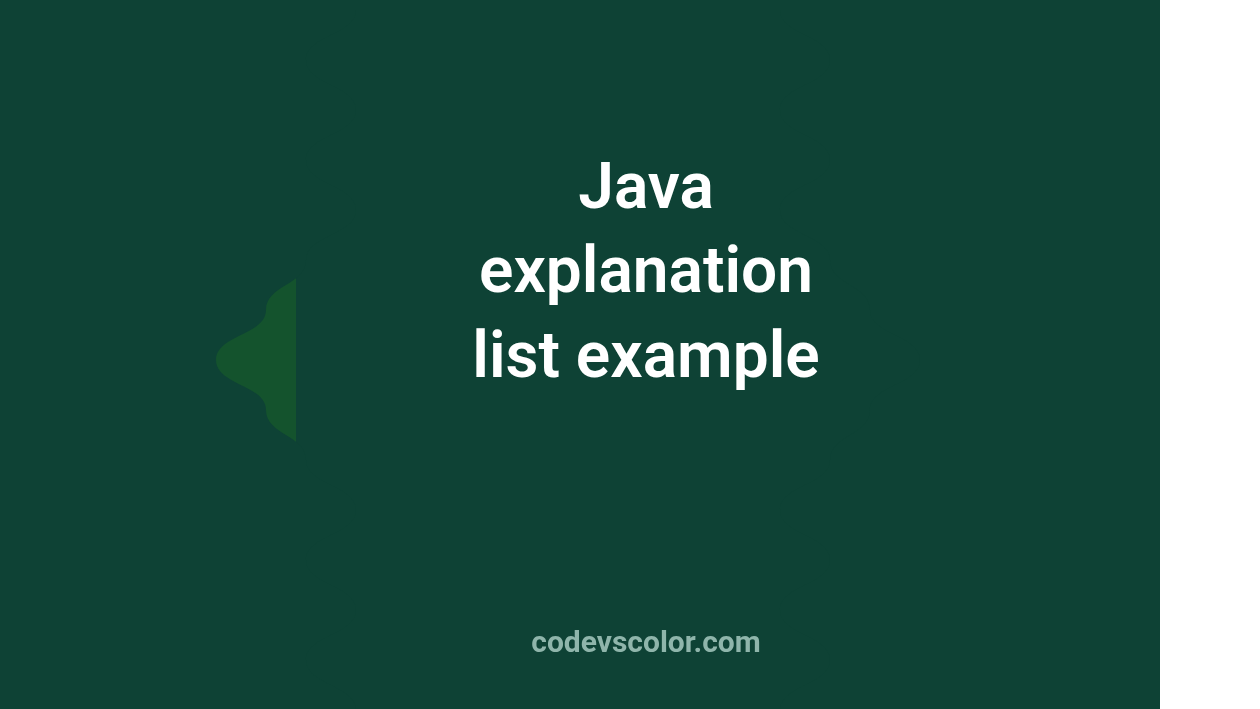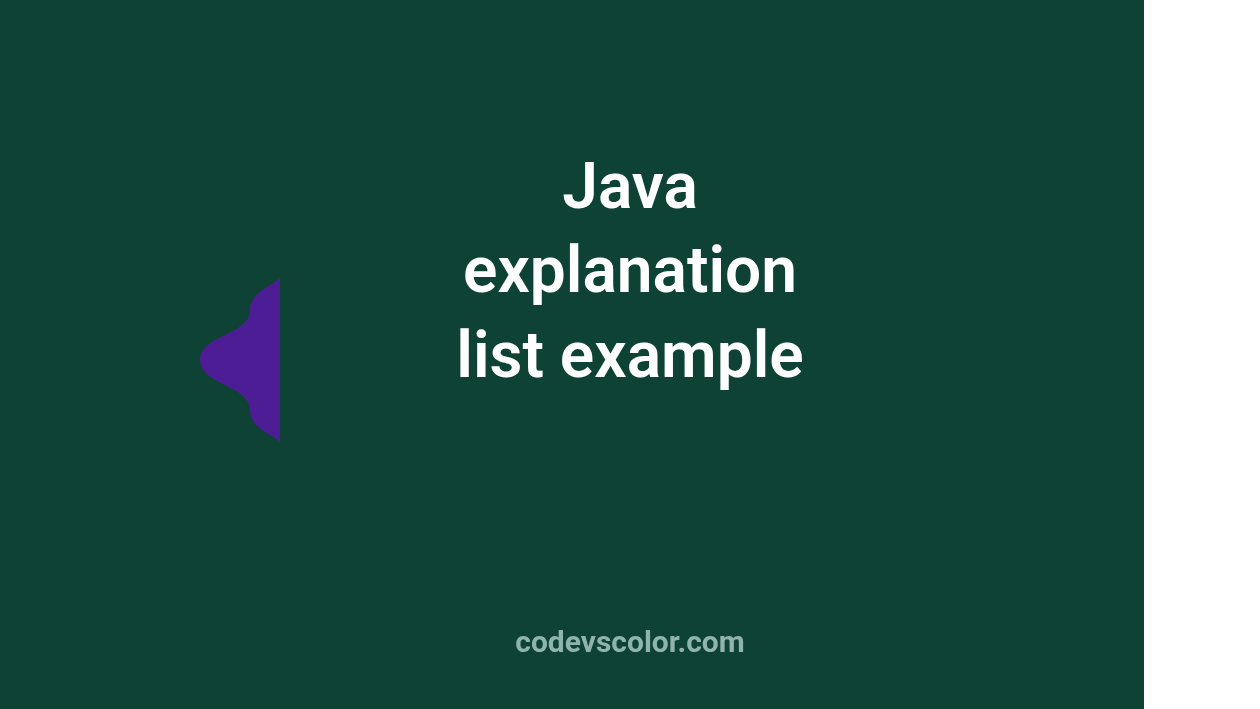--- a/index.html
+++ b/index.html
@@ -10,21 +10,22 @@
 body {
   width: 1260px;
   height: 709px;
   overflow: hidden;
   font-family: -apple-system, BlinkMacSystemFont, "Segoe UI", Roboto, Helvetica, Arial, sans-serif;
 }
 .canvas {
   position: relative;
   width: 1124px;
   height: 709px;
-  background: #4c1d95;
+  background: #14532d;
+  margin-left: 16px;
 }
 .blob-left {
   position: absolute;
   left: -20px;
   top: -20px;
   width: 420px;
   height: 760px;
   z-index: 1;
 }
 .blob-right {

